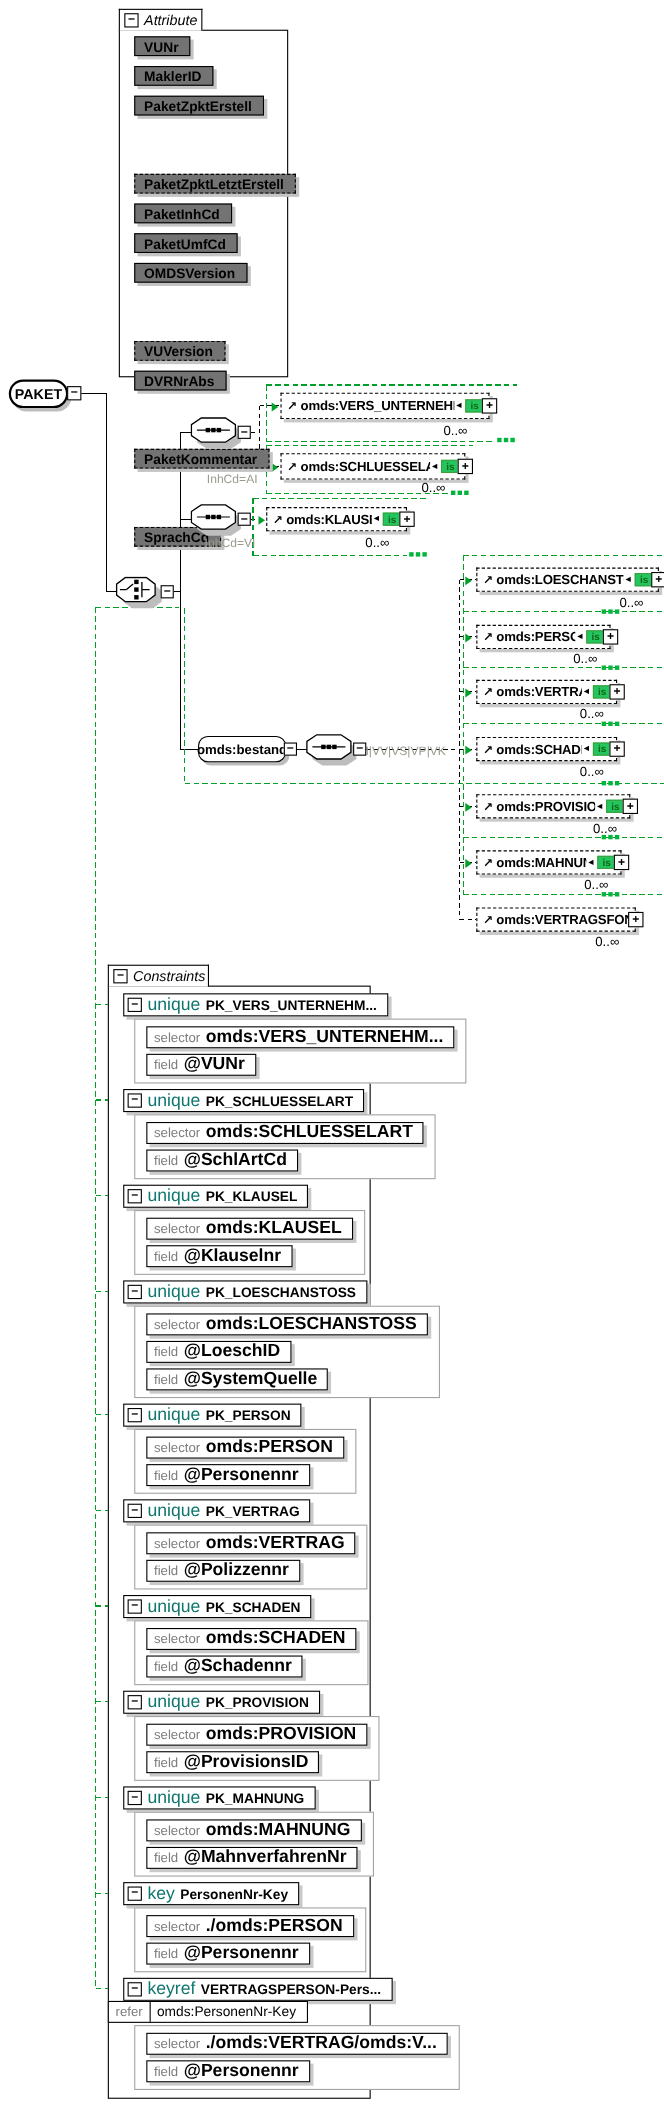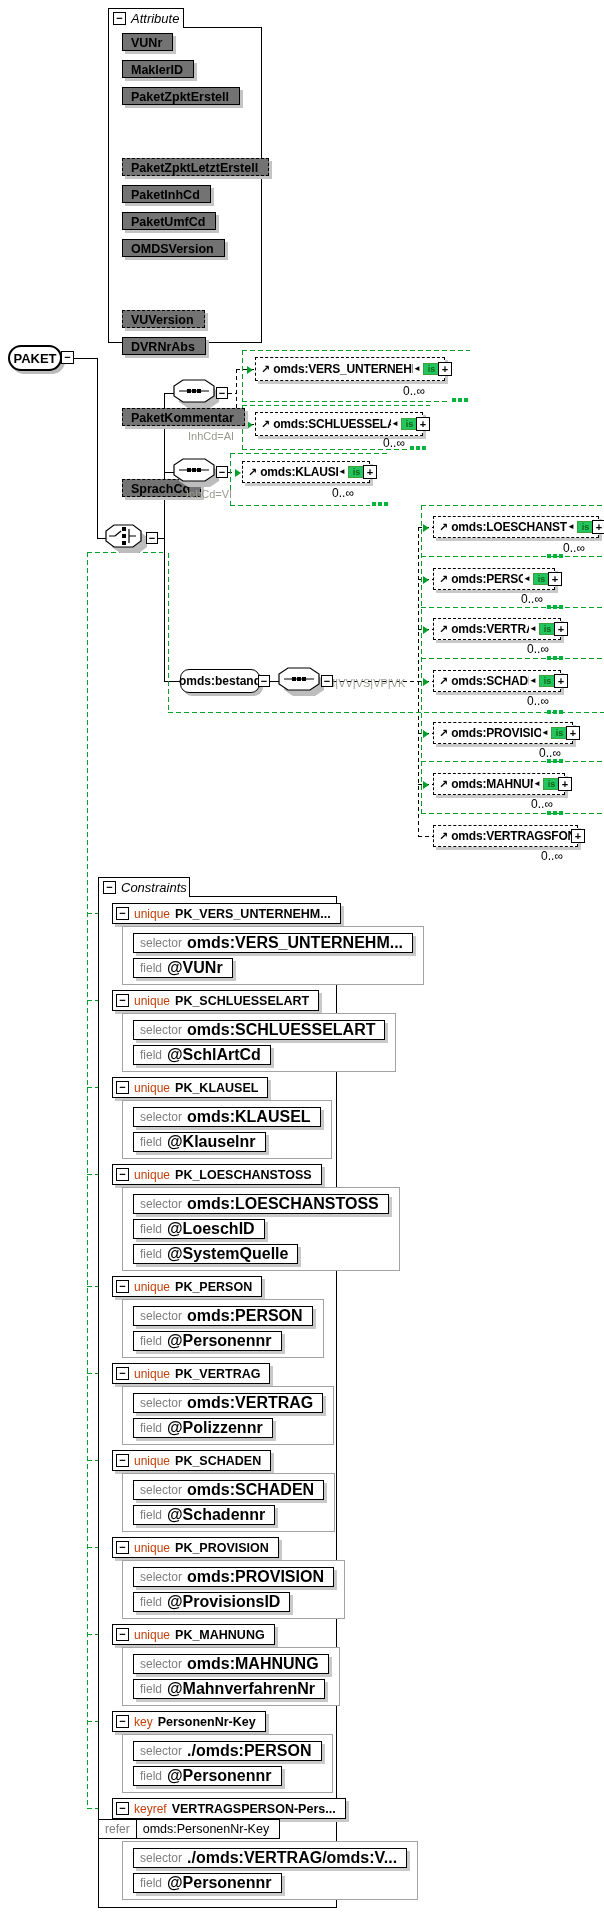--- a/index.html
+++ b/index.html
@@ -41,21 +41,21 @@
     border:1px solid #000;display:flex;align-items:center;justify-content:center;font-size:11px;
     font-weight:bold;box-sizing:border-box;z-index:5;}
   .occ{position:absolute;z-index:3;font-size:12px;color:#000;text-align:right;white-space:nowrap;}
   .cond{position:absolute;z-index:3;font-size:11px;color:#9a9a90;white-space:nowrap;}
 
   
   .cons-col{position:absolute;z-index:3;display:flex;flex-direction:column;align-items:flex-start;gap:5px;}
   .cblock{display:flex;flex-direction:column;align-items:flex-start;}
   .ctitle{display:inline-flex;align-items:center;gap:5px;border:1px solid #000;background:#fff;
     box-shadow:3px 3px 0 #c9c9c9;padding:2px 9px 2px 3px;height:21px;box-sizing:border-box;white-space:nowrap;}
-  .ckind{font-size:12px;color:#c2410c;}
+  .ckind{font-size:16px;color:#0f766e;}
   .cname{font-size:12.5px;font-weight:bold;text-align:right;}
   .crefer{display:inline-flex;align-items:stretch;border:1px solid #000;background:#fff;height:20px;
     box-sizing:border-box;margin-left:-14px;white-space:nowrap;}
   .crefer .rlabel{color:#7d7d7d;font-size:12px;padding:2px 6px;border-right:1px solid #000;display:flex;align-items:center;}
   .crefer .rvalue{font-size:12.5px;padding:2px 10px 2px 6px;display:flex;align-items:center;}
   .cbody{border:1px solid #a3a3a3;background:#fff;margin-top:2px;margin-left:10px;padding:6px 10px;
     display:flex;flex-direction:column;align-items:flex-start;gap:5px;box-sizing:border-box;}
   .crow{display:inline-flex;align-items:center;gap:5px;border:1px solid #000;background:#fff;
     box-shadow:3px 3px 0 #c9c9c9;padding:1px 9px 1px 6px;height:20px;box-sizing:border-box;white-space:nowrap;}
   .crow .rlab{font-size:12px;color:#7d7d7d;}

